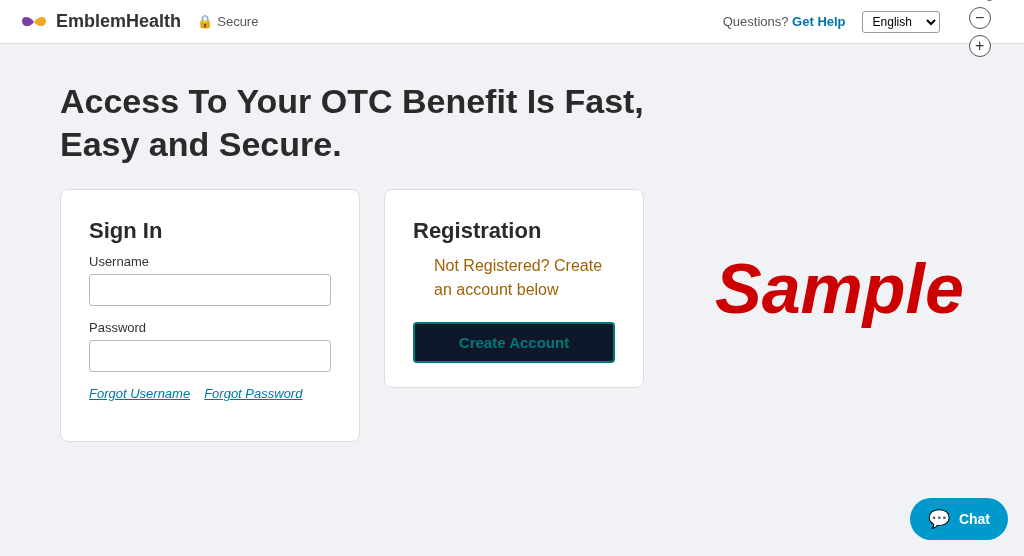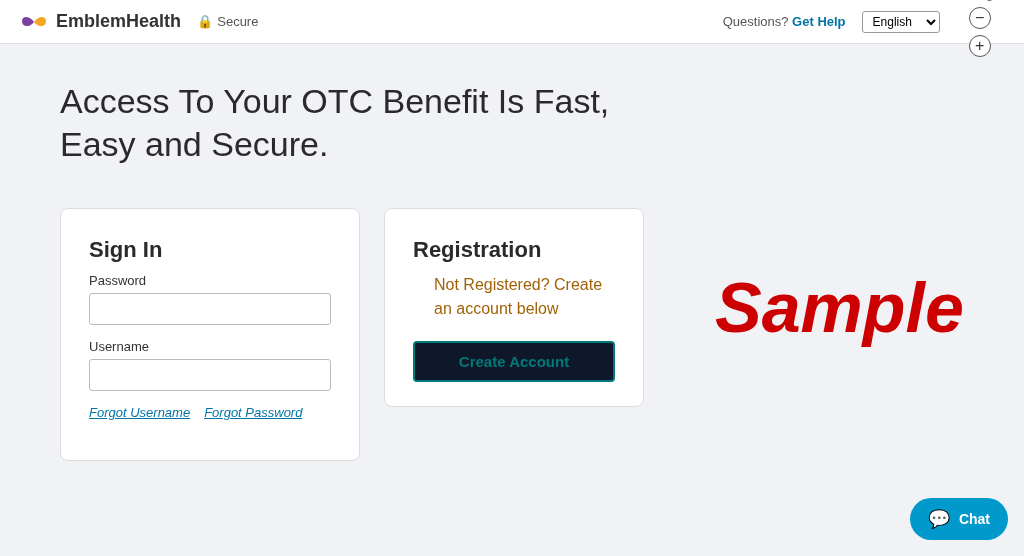--- a/index.html
+++ b/index.html
@@ -96,23 +96,23 @@
       line-height: 1;
       color: #333;
     }
 
     
     .main {
       padding: 36px 60px 20px;
     }
     .page-heading {
       font-size: 34px;
-      font-weight: normal;
+      font-weight: bold;
       color: #2a2a2a;
-      margin-bottom: 43px;
+      margin-bottom: 24px;
       line-height: 1.25;
       max-width: 600px;
     }
 
     .cards-row {
       display: flex;
       gap: 24px;
       align-items: flex-start;
     }
 
@@ -276,26 +276,26 @@
 </header>
 
 <main class="main">
   <h1 class="page-heading">Access To Your OTC Benefit Is Fast, Easy and Secure.</h1>
 
   <div class="cards-row">
 
     <div class="card signin-card">
       <h2 class="card-title">Sign In</h2>
       <div class="form-group">
+        <label class="form-label">Username</label>
+        <input class="form-input" type="text" style="">
+      </div>
+      <div class="form-group">
         <label class="form-label">Password</label>
         <input class="form-input" type="password" style="">
-      </div>
-      <div class="form-group">
-        <label class="form-label">Username</label>
-        <input class="form-input" type="text" style="">
       </div>
       <div class="forgot-links">
         <button class="forgot-link">Forgot Username</button>
         <button class="forgot-link">Forgot Password</button>
       </div>
 
     </div>
 
     <div class="card registration-card">
       <h2 class="card-title">Registration</h2>

